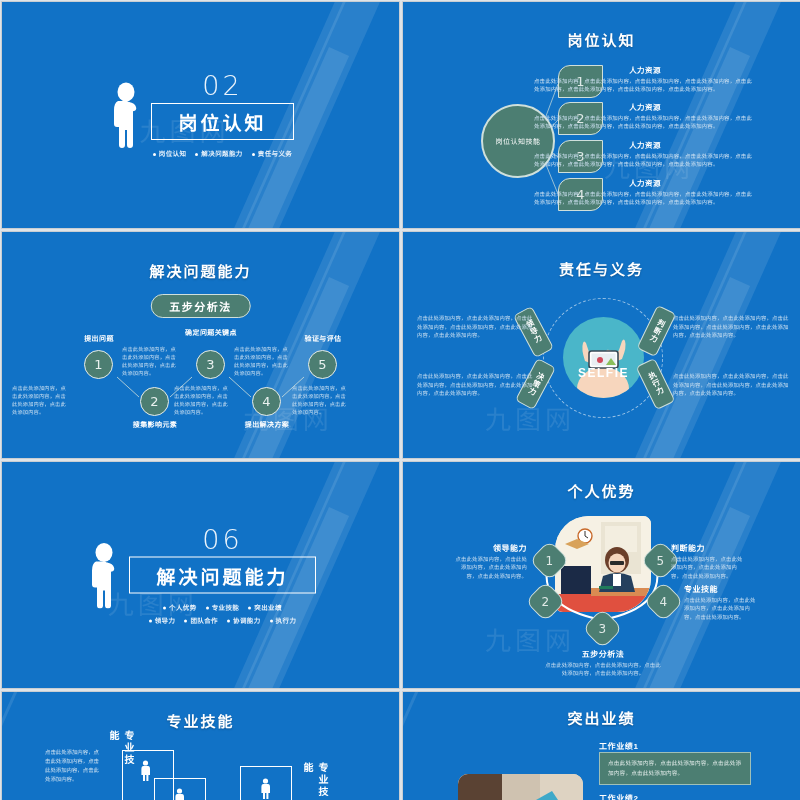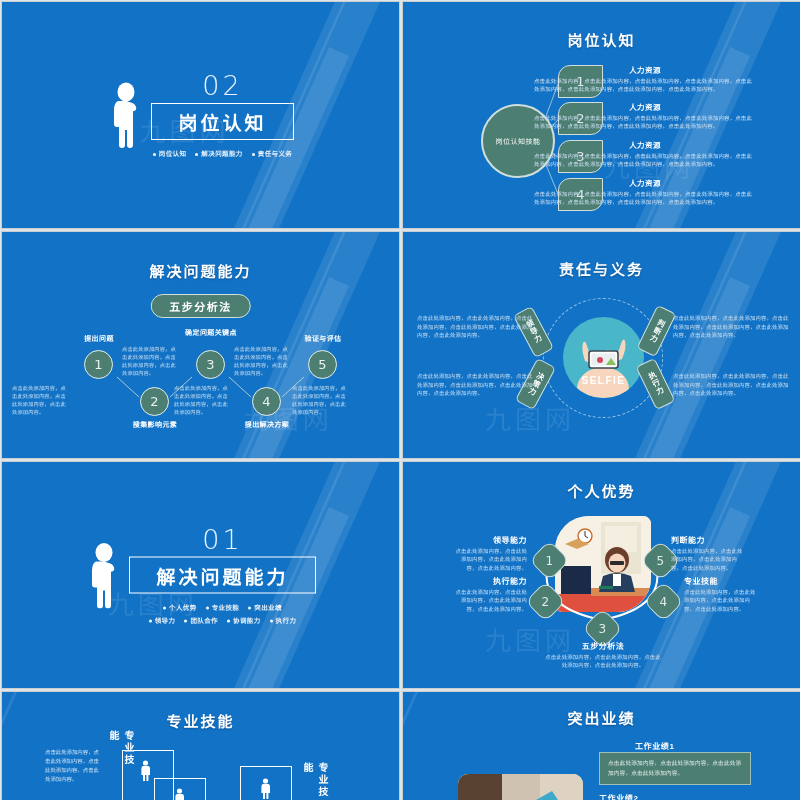--- a/index.html
+++ b/index.html
@@ -75,35 +75,35 @@
         border:1.5px solid #e6eeec;display:flex;align-items:center;justify-content:center;
         color:#e9f1ef;font-size:13px;font-family:"DejaVu Sans",sans-serif;}
   .slabel{position:absolute;color:#fff;font-size:7px;font-weight:bold;text-align:center;
           line-height:1.35;letter-spacing:.4px;width:64px;}
   .sbody{position:absolute;color:#cfe2f2;font-size:5.2px;line-height:1.55;width:56px;letter-spacing:.2px;}
 
   
   .ring{position:absolute;border:1px dashed rgba(255,255,255,.55);border-radius:50%;}
   .selfie{position:absolute;border-radius:50%;background:#4ab6c9;
           display:flex;align-items:flex-end;justify-content:center;overflow:hidden;}
-  .selfie .cap{color:#fff;font-size:10px;font-weight:bold;letter-spacing:1.5px;
-               margin-bottom:12px;position:relative;z-index:3;}
+  .selfie .cap{color:#fff;font-size:12px;font-weight:bold;letter-spacing:1.5px;
+               margin-bottom:18px;position:relative;z-index:3;}
   .tag{position:absolute;width:21px;height:48px;background:#4c7e72;
        border:1px solid #cfe0dc;border-radius:5px;display:flex;align-items:center;
        justify-content:center;}
   .tag b{color:#fff;font-size:7.5px;font-weight:bold;writing-mode:vertical-rl;letter-spacing:1px;}
   .sidecol{position:absolute;color:#cfe2f2;font-size:5.3px;line-height:1.65;width:120px;letter-spacing:.2px;}
 
   
   .dia{position:absolute;width:29px;height:29px;background:#4c7e72;border:1px solid #cfe0dc;
        border-radius:9px;display:flex;align-items:center;justify-content:center;
        color:#dfe9e6;font-size:12px;font-family:"DejaVu Sans",sans-serif;
        transform:rotate(45deg);}
   .dia span{transform:rotate(-45deg);}
-  .pv{position:absolute;}
+  .pv{position:absolute;margin-top:8px;}
   .pv .h{color:#fff;font-size:8px;font-weight:bold;letter-spacing:.5px;margin-bottom:2px;}
   .pv .b{color:#cfe2f2;font-size:5.3px;line-height:1.6;letter-spacing:.2px;}
   .photo{position:absolute;overflow:hidden;background:#f3efe2;
          border-radius:34px 8px 34px 8px;transform:rotate(0deg);}
 
   
   .vlabel{position:absolute;color:#fff;font-size:10px;font-weight:bold;
           writing-mode:vertical-rl;letter-spacing:2px;}
   .frame{position:absolute;border:1.6px solid #fff;}
   .tinyperson{position:absolute;width:11px;height:22px;}
@@ -307,21 +307,21 @@
     </div>
     <div class="wm" style="left:38%;top:62%;">九图网</div>
     <div class="cover-wrap">
       <svg class="person" viewBox="0 0 34 66">
         <ellipse cx="19" cy="10" rx="8.5" ry="9.5" fill="#fff"></ellipse>
         <path d="M11 19 q-4 2 -4 9 l0 14 q0 3 3 3 l2 0 l0 18 q0 3 3 3 q3 0 3 -3 l0 -15 l2 0 l0 15 q0 3 3 3 q3 0 3 -3 l0 -34 q0 -8 -6 -10 z" fill="#fff"></path>
         <path d="M12 22 q-5 4 -4 11 l1 8 q1 3 3 2 q2 -1 1.5 -3 l-1 -7 q-.5 -6 2 -9 z" fill="#fff"></path>
         <path d="M22 20 q6 1 7 5 q1 3 -2 4 l-5 1 q-2 .5 -2 -2 q0 -2 2 -2.5 z" fill="#fff"></path>
       </svg>
       <div class="cover-text">
-        <div class="cover-num">01</div>
+        <div class="cover-num">06</div>
         <div class="cover-box">
           <span>解决问题能力</span>
         </div>
         <div class="cover-bullets">
           <div class="bline">
             <span><i class="dot"></i><b>个人优势</b></span>
             <span><i class="dot"></i><b>专业技能</b></span>
             <span><i class="dot"></i><b>突出业绩</b></span>
           </div>
           <div class="bline">
@@ -383,24 +383,20 @@
         <span>4</span>
       </div>
     <div class="dia" style="left:243px;top:84px;">
         <span>5</span>
       </div>
 
     <div class="pv" style="left:52px;top:72px;width:72px;text-align:right;">
       <div class="h">领导能力</div>
       <div class="b">点击此处添加内容，点击此处添加内容，点击此处添加内容，点击此处添加内容。</div>
     </div>
-    <div class="pv" style="left:52px;top:113px;width:72px;text-align:right;">
-      <div class="h">执行能力</div>
-      <div class="b">点击此处添加内容，点击此处添加内容，点击此处添加内容，点击此处添加内容。</div>
-    </div>
     <div class="pv" style="left:140px;top:178px;width:120px;text-align:center;">
       <div class="h">五步分析法</div>
       <div class="b">点击此处添加内容，点击此处添加内容，点击此处添加内容，点击此处添加内容。</div>
     </div>
     <div class="pv" style="left:281px;top:113px;width:72px;">
       <div class="h">专业技能</div>
       <div class="b">点击此处添加内容，点击此处添加内容，点击此处添加内容，点击此处添加内容。</div>
     </div>
     <div class="pv" style="left:268px;top:72px;width:72px;">
       <div class="h">判断能力</div>
@@ -448,18 +444,18 @@
         <rect width="125" height="70" fill="#e7ddd0"></rect>
         <rect x="0" y="0" width="44" height="70" fill="#5a4233"></rect>
         <rect x="44" y="0" width="38" height="42" fill="#cfc2b0"></rect>
         <rect x="82" y="0" width="43" height="70" fill="#ded3c2"></rect>
         <path d="M78 26 l22 0 l-6 -9 z" fill="#3fa9c9"></path>
         <path d="M84 62 l14 -24 l14 24 z" fill="#2f8fae"></path>
         <rect x="0" y="52" width="125" height="18" fill="#8a6b50"></rect>
       </svg>
     </div>
 
-    <div class="ach-h" style="left:196px;top:48px;margin-left:36px;">工作业绩1</div>
+    <div class="ach-h" style="left:196px;top:48px;">工作业绩1</div>
     <div class="ach-box" style="left:196px;top:60px;width:152px;">点击此处添加内容，点击此处添加内容，点击此处添加内容，点击此处添加内容。</div>
     <div class="ach-h" style="left:196px;top:100px;">工作业绩2</div>
   </div>
 
 </div>
 
 </body></html>

